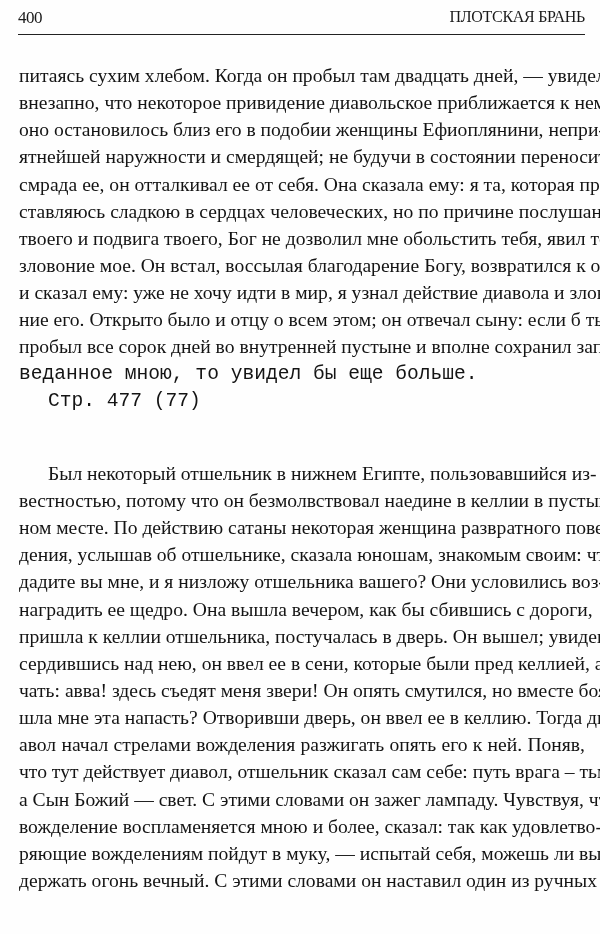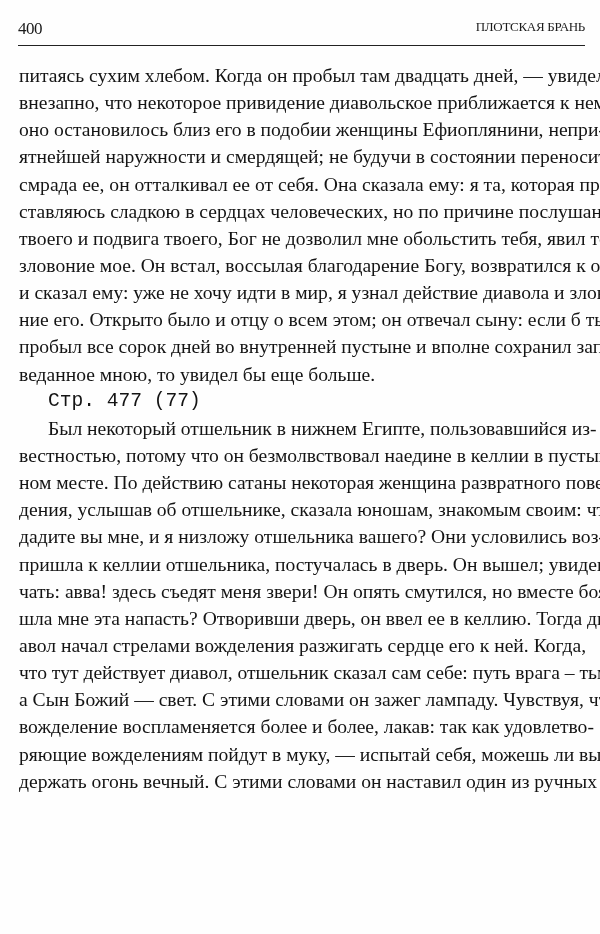--- a/index.html
+++ b/index.html
@@ -1,24 +1,24 @@
 <!DOCTYPE html>
 <html><head>
   <meta charset="utf-8">
   <style>
     html, body { margin: 0; padding: 0; background: #ffffff; }
     body { width: 600px; height: 934px; position: relative; overflow: hidden; }
     .page { position: absolute; left: 0; top: 0; width: 600px; height: 934px; background: #fefefe; }
-    .running-head { position: absolute; left: 18px; right: 15px; top: 8px; height: 26px; border-bottom: 1.5px solid #222; margin-top: 11px; }
+    .running-head { position: absolute; left: 18px; right: 15px; top: 8px; height: 26px; border-bottom: 1.5px solid #222; }
     .page-number { position: absolute; left: 0; top: 0; font-family: "Liberation Serif", serif; font-size: 17px; color: #1a1a1a; letter-spacing: -0.5px; }
-    .chapter-title { position: absolute; right: 0; top: 0; font-family: "Liberation Serif", serif; font-size: 13px; color: #1a1a1a; letter-spacing: -0.3px; }
+    .chapter-title { position: absolute; right: 0; top: 0; font-family: "Liberation Serif", serif; font-size: 16px; color: #1a1a1a; letter-spacing: -0.3px; }
     .body-text { position: absolute; left: 19px; top: 62px; width: 566px; font-family: "Liberation Serif", serif; font-size: 19.6px; line-height: 27.15px; color: #141414; }
     .line { display: block; white-space: nowrap; text-align: justify; text-align-last: justify; height: 27.15px; overflow: visible; }
-    .line.last { text-align-last: left; }
-    .line.indent { padding-left: 29px; }
+    .line.last { text-align-last: left; font-family: Liberation Mono, monospace; }
+    .line.indent { padding-left: 29px; margin-top: 45px; }
     .line.ref { padding-left: 29px; text-align-last: left; font-family: Liberation Mono, monospace; }
   </style>
 </head>
 <body>
 
 <div class="page">
   <div class="running-head">
     <span class="page-number">400</span>
     <span class="chapter-title">ПЛОТСКАЯ БРАНЬ</span>
   </div>
@@ -35,24 +35,26 @@
     <span class="line">и сказал ему: уже не хочу идти в мир, я узнал действие диавола и злово-</span>
     <span class="line">ние его. Открыто было и отцу о всем этом; он отвечал сыну: если б ты</span>
     <span class="line">пробыл все сорок дней во внутренней пустыне и вполне сохранил запо-</span>
     <span class="line last">веданное мною, то увидел бы еще больше.</span>
     <span class="line ref">Стр. 477 (77)</span>
     <span class="line indent">Был некоторый отшельник в нижнем Египте, пользовавшийся из-</span>
     <span class="line">вестностью, потому что он безмолвствовал наедине в келлии в пустын-</span>
     <span class="line">ном месте. По действию сатаны некоторая женщина развратного пове-</span>
     <span class="line">дения, услышав об отшельнике, сказала юношам, знакомым своим: что</span>
     <span class="line">дадите вы мне, и я низложу отшельника вашего? Они условились воз-</span>
+    <span class="line">наградить ее щедро. Она вышла вечером, как бы сбившись с дороги,</span>
     <span class="line">пришла к келлии отшельника, постучалась в дверь. Он вышел; увидев</span>
+    <span class="line">сердившись над нею, он ввел ее в сени, которые были пред келлией, а</span>
     <span class="line">чать: авва! здесь съедят меня звери! Он опять смутился, но вместе боял-</span>
     <span class="line">шла мне эта напасть? Отворивши дверь, он ввел ее в келлию. Тогда ди-</span>
-    <span class="line">авол начал стрелами вожделения разжигать сердце его к ней. Когда,</span>
+    <span class="line">авол начал стрелами вожделения разжигать опять его к ней. Поняв,</span>
     <span class="line">что тут действует диавол, отшельник сказал сам себе: путь врага – тьма,</span>
     <span class="line">а Сын Божий — свет. С этими словами он зажег лампаду. Чувствуя, что</span>
-    <span class="line">вожделение воспламеняется более и более, лакав: так как удовлетво-</span>
+    <span class="line">вожделение воспламеняется мною и более, сказал: так как удовлетво-</span>
     <span class="line">ряющие вожделениям пойдут в муку, — испытай себя, можешь ли вы-</span>
     <span class="line">держать огонь вечный. С этими словами он наставил один из ручных</span>
 
   </div>
 </div>
 
 </body></html>

